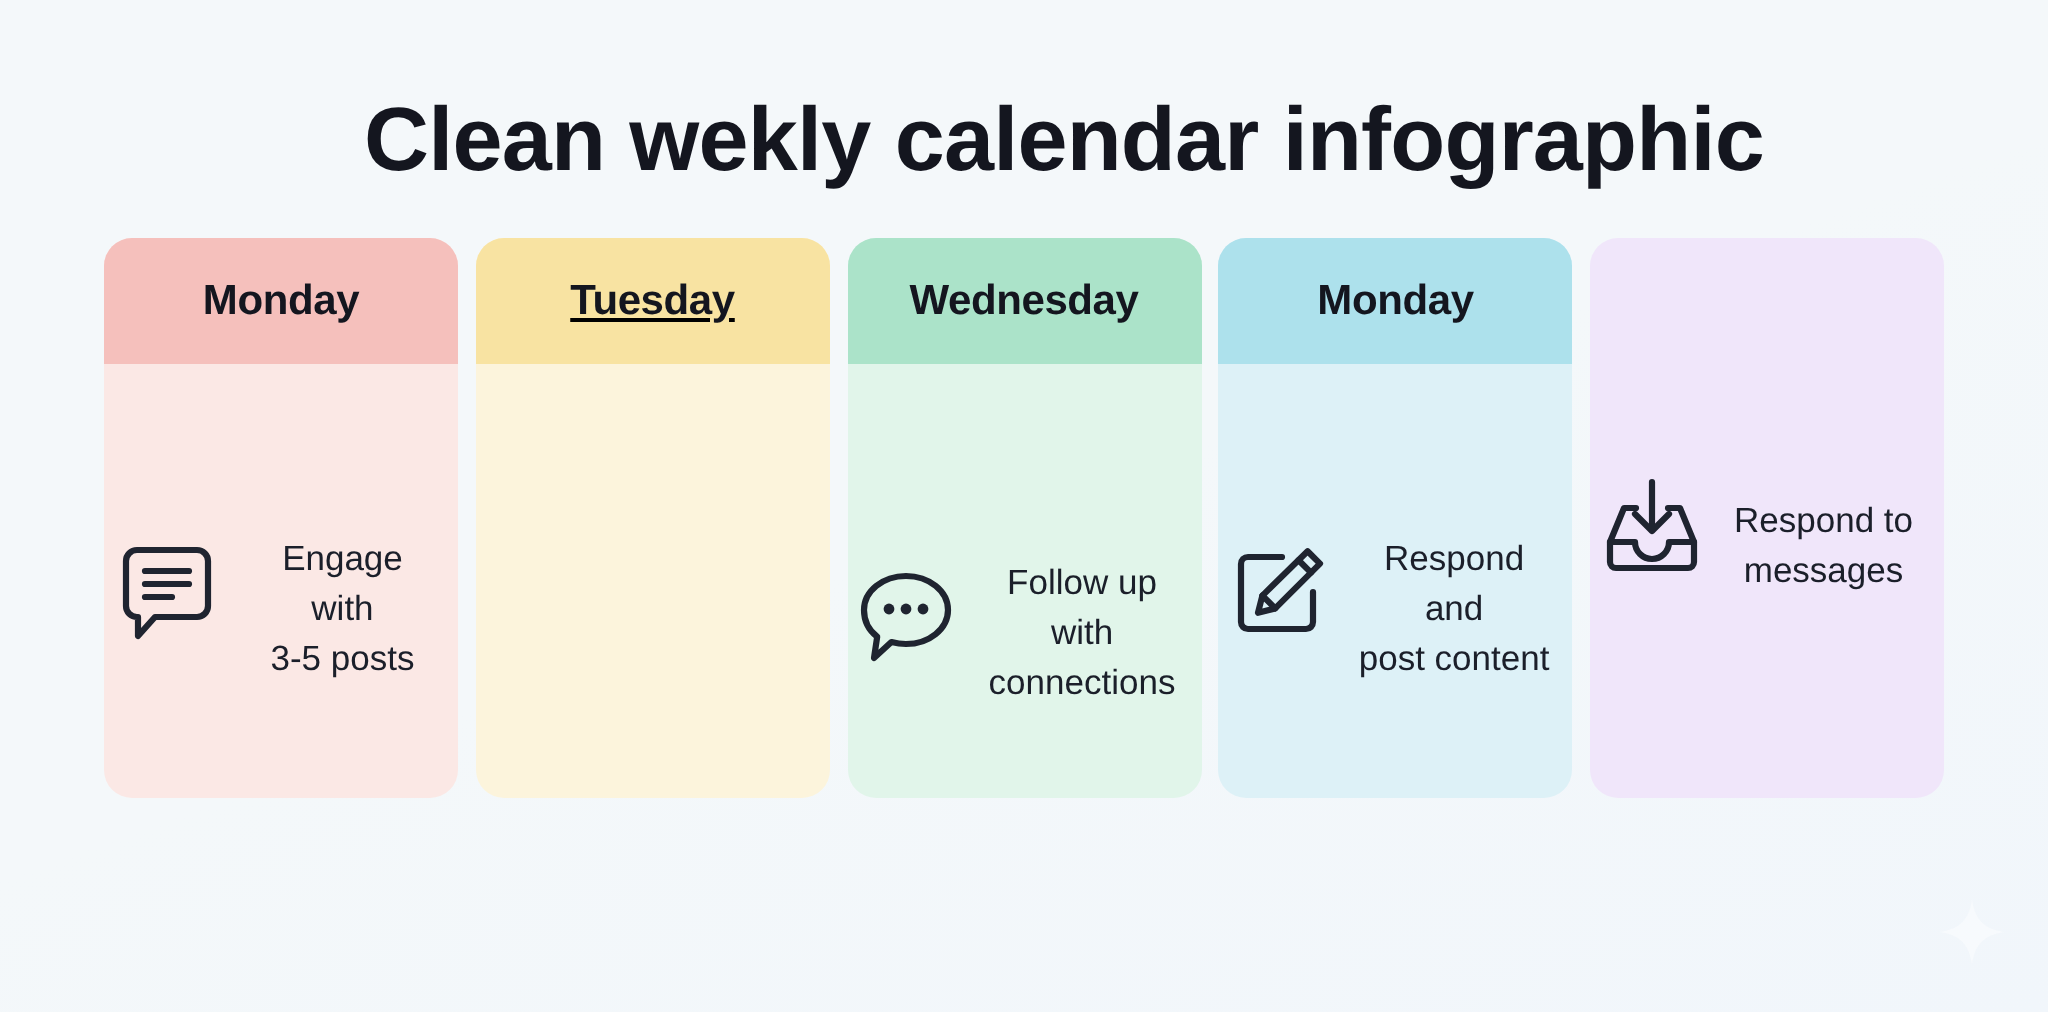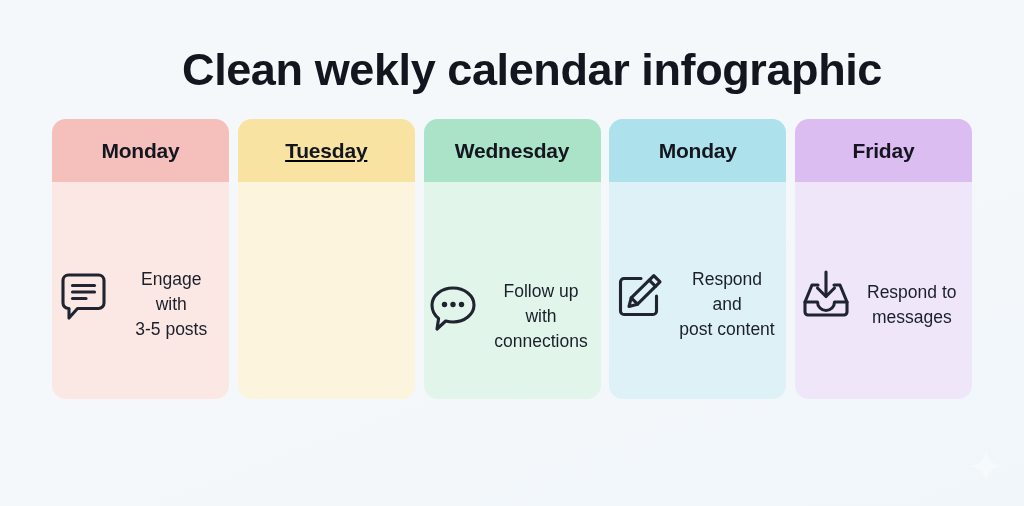--- a/index.html
+++ b/index.html
@@ -180,23 +180,20 @@
             <line x1="39.3" y1="13.1" x2="45.5" y2="19.3"></line>
             <line x1="21.2" y1="30.8" x2="27.6" y2="37.2"></line>
           </svg>
         </div>
         <div class="card-text">Respond and
 post content</div>
       </div>
     </div>
 
     <div class="card" style="background: rgb(240, 230, 250);">
-      <div class="card-header" style="background: rgb(220, 189, 242);">
-        <span class="card-header-label">Friday</span>
-      </div>
       <div class="card-body">
         <div class="card-icon">
           <svg width="58" height="58" viewBox="0 0 58 58" fill="none" stroke="#1f2430" stroke-width="3.1" stroke-linecap="round" stroke-linejoin="round">
             <path d="M21 18 H15 L8 35 V45 A3 3 0 0 0 11 48 H47 A3 3 0 0 0 50 45 V35 L43 18 H37"></path>
             <path d="M8 35 H20.5 A8.5 8.5 0 0 0 37.5 35 H50"></path>
             <line x1="29" y1="5" x2="29" y2="29"></line>
             <polyline points="20.5,21 29,29.5 37.5,21"></polyline>
           </svg>
         </div>
         <div class="card-text">Respond to

